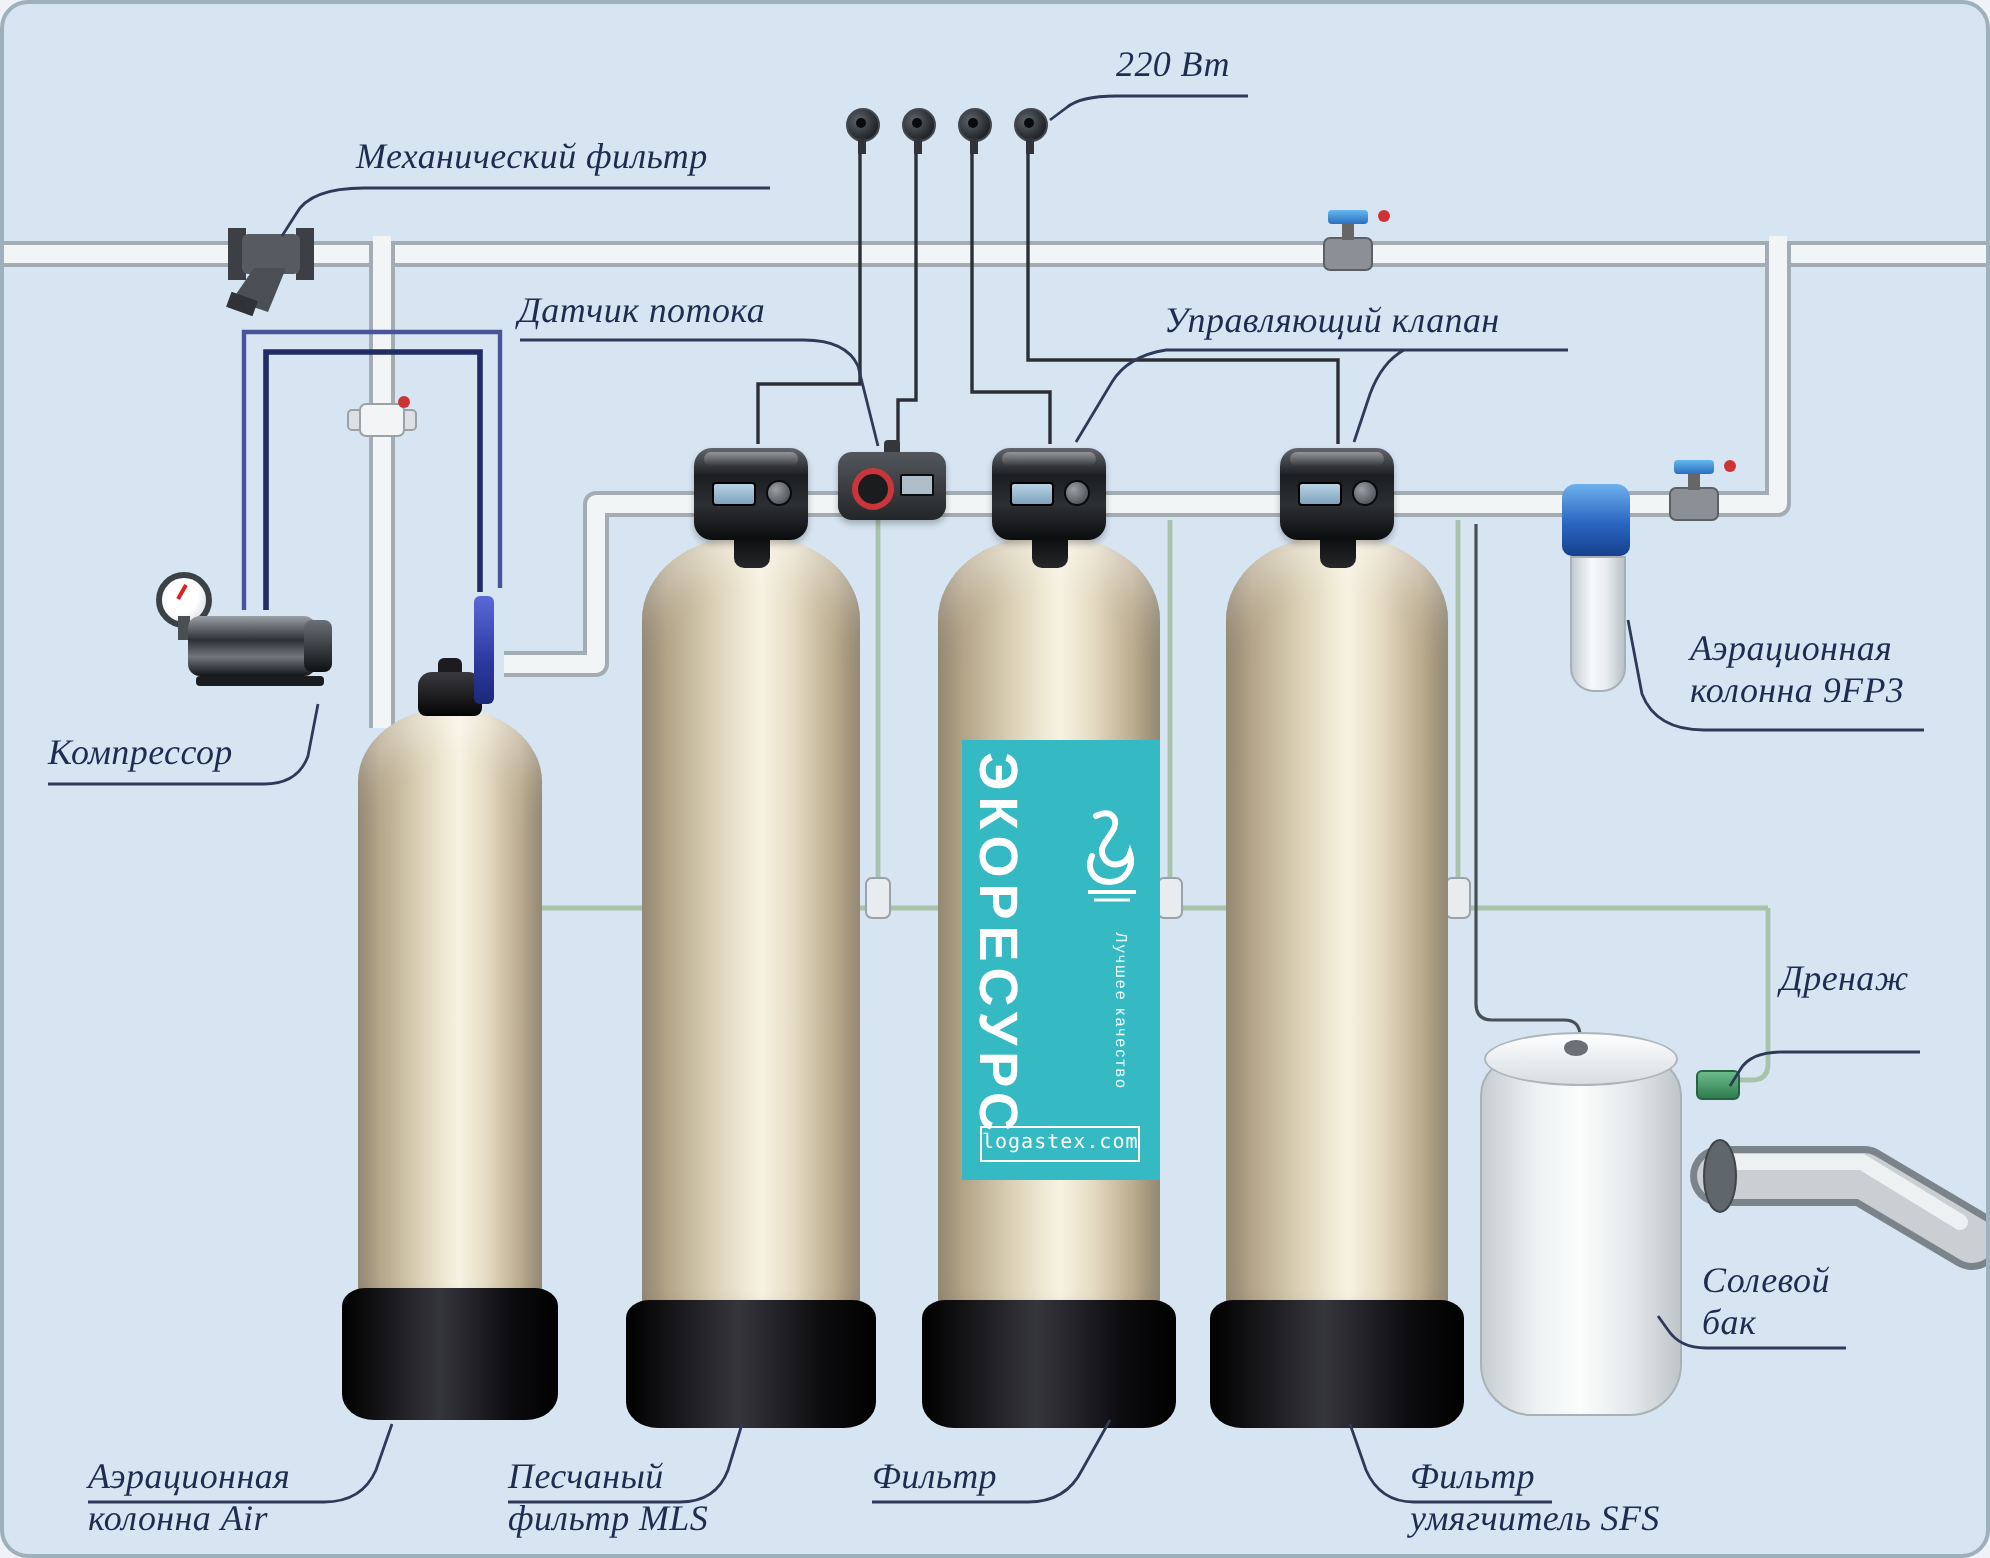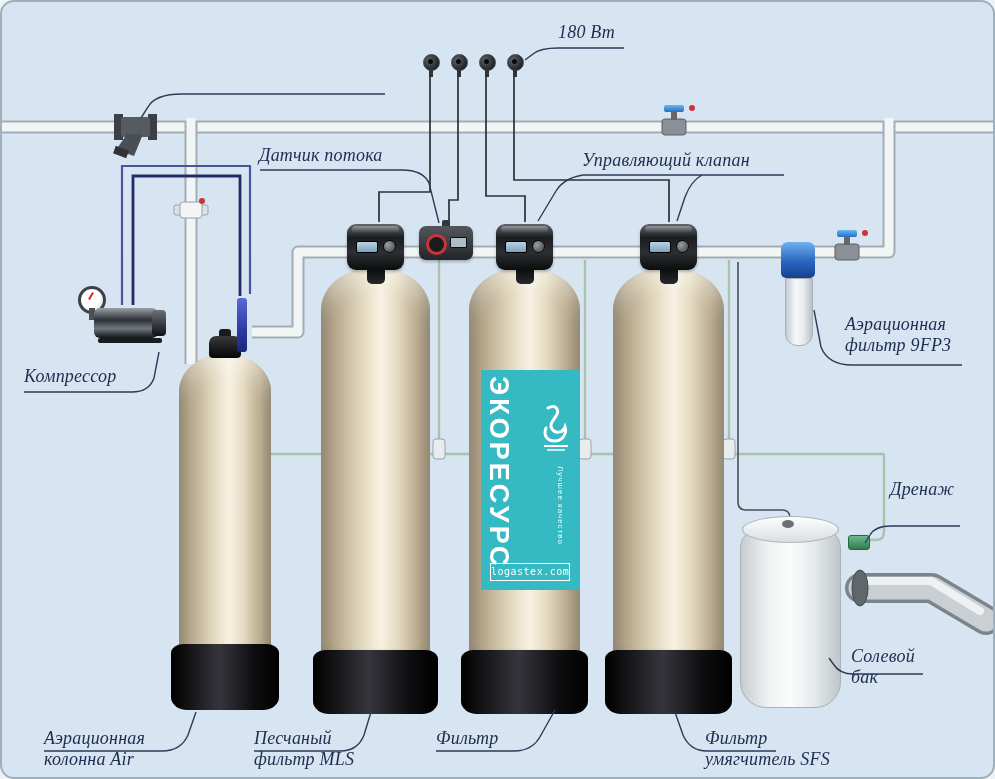--- a/index.html
+++ b/index.html
@@ -113,21 +113,21 @@
   .wm-logo{position:absolute;right:6px;top:30px;width:36px;height:56px}
   .wm-site{position:absolute;left:9px;bottom:9px;width:78px;padding:2px 0;border:1px solid #fff;text-align:center;
     font:400 10px/1.2 "DejaVu Sans Mono",monospace;color:#fff;letter-spacing:.5px}
 
   
   .lbl{position:absolute;z-index:8;white-space:nowrap;color:#1e2c4f;letter-spacing:.2px;
     font:italic 18px/1.18 "Liberation Serif","DejaVu Serif",serif}
   .lbl span{display:block}
   #lb-mech{left:176px;top:66px}#lb-pow{left:556px;top:20px}#lb-flow{left:257px;top:143px}
   #lb-valve{left:580px;top:148px}#lb-9fp3{left:843px;top:312px}#lb-comp{left:22px;top:364px}
-  #lb-drain{left:888px;top:477px}#lb-salt{left:849px;top:644px}#lb-air{left:42px;top:726px}
+  #lb-drain{left:888px;top:477px}#lb-salt{left:849px;top:628px}#lb-air{left:42px;top:726px}
   #lb-mls{left:252px;top:726px}#lb-brs{left:434px;top:726px}#lb-sfs{left:703px;top:726px}
 </style>
 </head>
 <body>
 
 <div class="stage">
 
   <svg class="layer base" viewBox="0 0 995 779">
     <defs>
       <linearGradient id="gblue" x1="0" y1="0" x2="0" y2="1">
@@ -293,26 +293,27 @@
     <path class="ldr" d="M 960 363 H 850 Q 826 363 819 345 L 812 308"></path>
     <path class="ldr" d="M 22 390 H 130 Q 147 390 152 376 L 157 350"></path>
     <path class="ldr" d="M 958 524 H 889 Q 873 524 868 533 L 863 541"></path>
     <path class="ldr" d="M 921 672 H 851 Q 838 672 832 663 L 827 656"></path>
     <path class="ldr" d="M 42 749 H 160 Q 179 749 186 733 L 194 710"></path>
     <path class="ldr" d="M 252 749 H 338 Q 356 749 362 733 L 369 710"></path>
     <path class="ldr" d="M 434 749 H 512 Q 531 749 539 733 L 553 708"></path>
     <path class="ldr" d="M 774 749 H 705 Q 688 749 681 733 L 673 710"></path>
   </svg>
 
-  <div class="lbl" id="lb-pow">180 Вт</div>
+  <div class="lbl" id="lb-mech">Механический фильтр</div>
+  <div class="lbl" id="lb-pow">220 Вт</div>
   <div class="lbl" id="lb-flow">Датчик потока</div>
   <div class="lbl" id="lb-valve">Управляющий клапан</div>
   <div class="lbl" id="lb-9fp3">
     <span>Аэрационная</span>
-    <span>фильтр 9FP3</span>
+    <span>колонна 9FP3</span>
   </div>
   <div class="lbl" id="lb-comp">Компрессор</div>
   <div class="lbl" id="lb-drain">Дренаж</div>
   <div class="lbl" id="lb-salt">
     <span>Солевой</span>
     <span>бак</span>
   </div>
   <div class="lbl" id="lb-air">
     <span>Аэрационная</span>
     <span>колонна Air</span>

